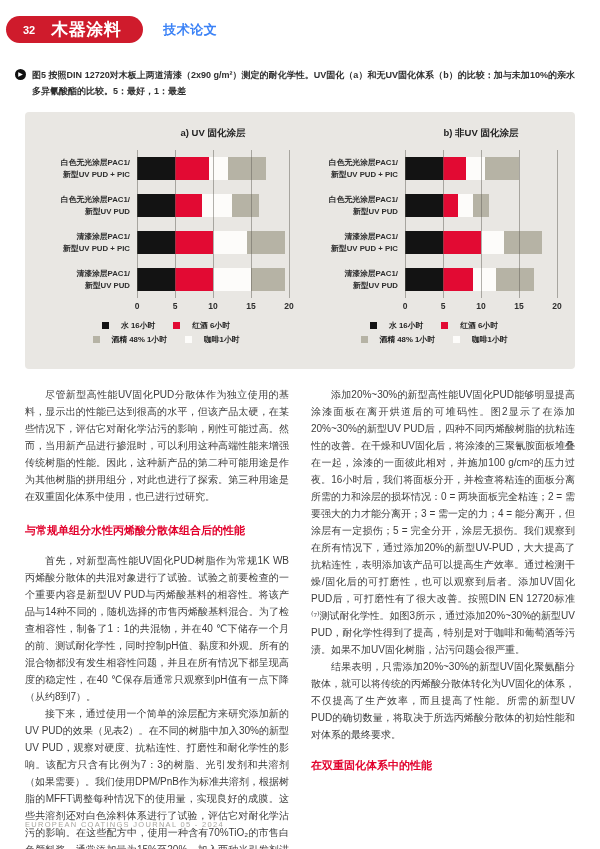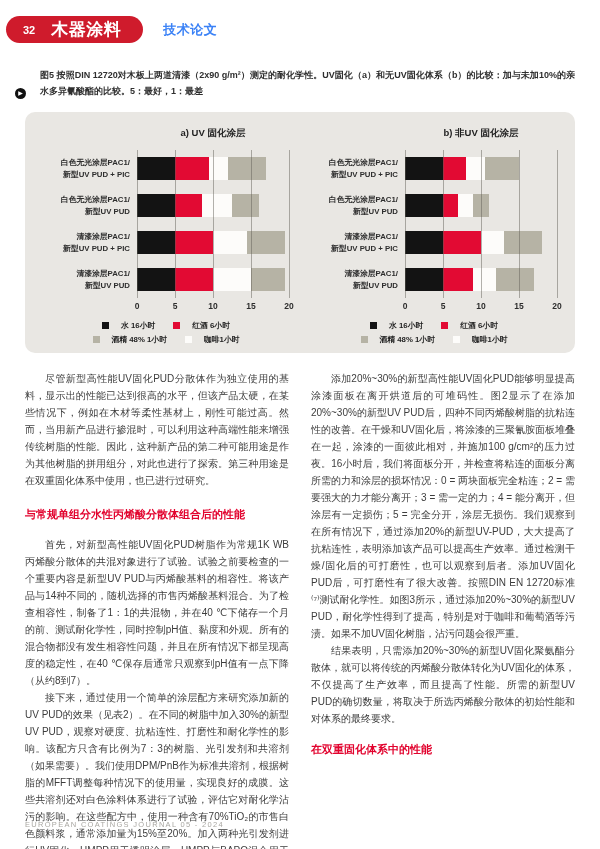--- a/index.html
+++ b/index.html
@@ -14,29 +14,29 @@
   .hdr{display:flex;align-items:center;margin-top:16px;}
   .badge{
     background:#cf1b2c;color:#fff;height:27px;border-radius:14px;
     display:flex;align-items:center;gap:16px;padding:0 22px 0 17px;margin-left:6px;
   }
   .badge .num{font-size:11px;font-weight:600;}
   .badge .sec{font-size:17px;font-weight:bold;letter-spacing:.5px;}
   .tag{color:#3b82f6;font-weight:bold;font-size:13px;margin-left:20px;letter-spacing:.5px;}
 
   
-  .caption{display:flex;gap:14px;margin:24px 25px 4px 15px;align-items:flex-end;}
+  .caption{display:flex;gap:6px;margin:24px 25px 4px 15px;}
   .cap-icon{
     flex:0 0 auto;width:11px;height:11px;border-radius:50%;background:#111;color:#fff;
     font-size:6px;line-height:11px;text-align:center;margin-top:2px;
   }
   .caption p{margin:0;font-size:9px;font-weight:600;line-height:1.8;color:#2f2f2f;text-align:justify;}
 
   
-  .panel{margin:13px 25px 0;background:#e9e7e3;padding:15px 10px 8px;display:flex;gap:6px;border-radius:10px;}
+  .panel{margin:13px 25px 0;background:#e9e7e3;padding:15px 10px 24px;display:flex;gap:6px;border-radius:4px;}
   .chart{flex:1;min-width:0;}
   .chart-title{margin-left:102px;width:152px;text-align:center;font-size:9.5px;font-weight:bold;color:#1e1e1e;margin-bottom:10px;white-space:nowrap;}
   .chart-body{display:flex;}
   .labels{width:102px;flex:0 0 auto;}
   .label-row{height:37px;display:flex;flex-direction:column;justify-content:center;align-items:flex-end;padding-right:7px;box-sizing:border-box;}
   .label-row div{font-size:7.8px;font-weight:bold;color:#2d2d2d;line-height:1.5;white-space:nowrap;}
   .plot{position:relative;width:152px;flex:0 0 auto;}
   .bar-row{height:37px;display:flex;align-items:center;position:relative;z-index:1;}
   .stacked-bar{height:23px;width:100%;display:flex;}
   .seg{height:100%;}
@@ -257,21 +257,21 @@
               <div class="swatch" style="background: rgb(253, 252, 250);"></div>
               <span>咖啡1小时</span>
             </div>
           </div>
         </div>
       </div>
     </div>
 
   <div class="columns">
     <div class="col">
-      <p>尽管新型高性能UV固化PUD分散体作为独立使用的基料，显示出的性能已达到很高的水平，但该产品太硬，在某些情况下，例如在木材等柔性基材上，刚性可能过高。然而，当用新产品进行掺混时，可以利用这种高端性能来增强传统树脂的性能。因此，这种新产品的第二种可能用途是作为其他树脂的拼用组分，对此也进行了探索。第三种用途是在双重固化体系中使用，也已进行过研究。</p>
+      <p>尽管新型高性能UV固化PUD分散体作为独立使用的基料，显示出的性能已达到很高的水平，但该产品太硬，在某些情况下，评估它对耐化学沾污的影响，刚性可能过高。然而，当用新产品进行掺混时，可以利用这种高端性能来增强传统树脂的性能。因此，这种新产品的第二种可能用途是作为其他树脂的拼用组分，对此也进行了探索。第三种用途是在双重固化体系中使用，也已进行过研究。</p>
       <div class="red-h">与常规单组分水性丙烯酸分散体组合后的性能</div>
       <p>首先，对新型高性能UV固化PUD树脂作为常规1K WB丙烯酸分散体的共混对象进行了试验。试验之前要检查的一个重要内容是新型UV PUD与丙烯酸基料的相容性。将该产品与14种不同的，随机选择的市售丙烯酸基料混合。为了检查相容性，制备了1：1的共混物，并在40 ℃下储存一个月的前、测试耐化学性，同时控制pH值、黏度和外观。所有的混合物都没有发生相容性问题，并且在所有情况下都呈现高度的稳定性，在40 ℃保存后通常只观察到pH值有一点下降（从约8到7）。</p>
       <p>接下来，通过使用一个简单的涂层配方来研究添加新的UV PUD的效果（见表2）。在不同的树脂中加入30%的新型UV PUD，观察对硬度、抗粘连性、打磨性和耐化学性的影响。该配方只含有比例为7：3的树脂、光引发剂和共溶剂（如果需要）。我们使用DPM/PnB作为标准共溶剂，根据树脂的MFFT调整每种情况下的使用量，实现良好的成膜。这些共溶剂还对白色涂料体系进行了试验，评估它对耐化学沾污的影响。在这些配方中，使用一种含有70%TiO₂的市售白色颜料浆，通常添加量为15%至20%。加入两种光引发剂进行UV固化：HMPP用于透明涂层，HMPP与BAPO混合用于着色涂层。</p>
     </div>
     <div class="col">
       <p>添加20%~30%的新型高性能UV固化PUD能够明显提高涂漆面板在离开烘道后的可堆码性。图2显示了在添加20%~30%的新型UV PUD后，四种不同丙烯酸树脂的抗粘连性的改善。在干燥和UV固化后，将涂漆的三聚氰胺面板堆叠在一起，涂漆的一面彼此相对，并施加100 g/cm²的压力过夜。16小时后，我们将面板分开，并检查将粘连的面板分离所需的力和涂层的损坏情况：0 = 两块面板完全粘连；2 = 需要强大的力才能分离开；3 = 需一定的力；4 = 能分离开，但涂层有一定损伤；5 = 完全分开，涂层无损伤。我们观察到在所有情况下，通过添加20%的新型UV-PUD，大大提高了抗粘连性，表明添加该产品可以提高生产效率。通过检测干燥/固化后的可打磨性，也可以观察到后者。添加UV固化PUD后，可打磨性有了很大改善。按照DIN EN 12720标准⁽⁷⁾测试耐化学性。如图3所示，通过添加20%~30%的新型UV PUD，耐化学性得到了提高，特别是对于咖啡和葡萄酒等污渍。如果不加UV固化树脂，沾污问题会很严重。</p>
       <p>结果表明，只需添加20%~30%的新型UV固化聚氨酯分散体，就可以将传统的丙烯酸分散体转化为UV固化的体系，不仅提高了生产效率，而且提高了性能。所需的新型UV PUD的确切数量，将取决于所选丙烯酸分散体的初始性能和对体系的最终要求。</p>
       <div class="red-h tail">在双重固化体系中的性能</div>
     </div>
   </div>

